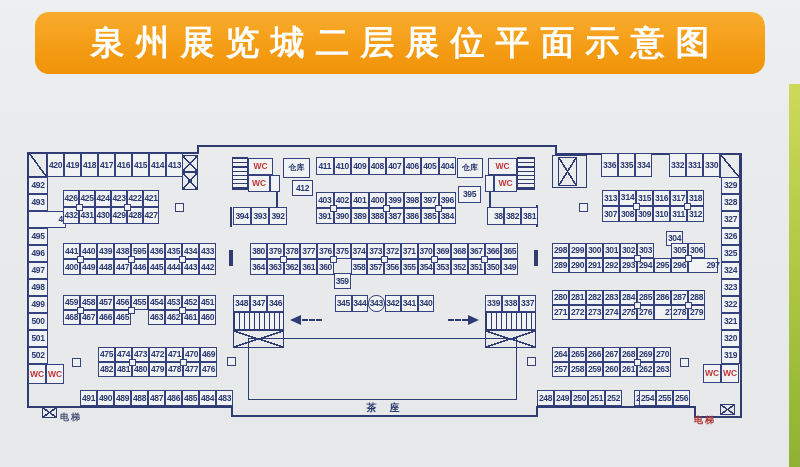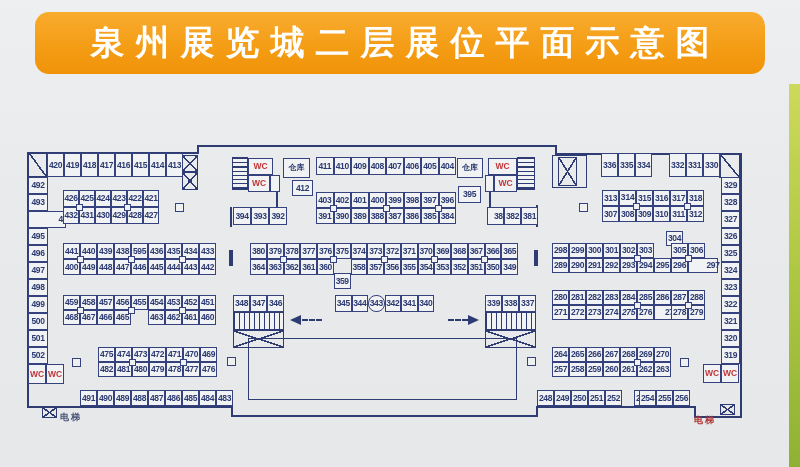--- a/index.html
+++ b/index.html
@@ -94,20 +94,21 @@
     <div class="xbox" style="left:233px;top:330px;width:51px;height:18px"></div>
     <div class="escstripes" style="left:485px;top:312px;width:51px;height:18px"></div>
     <div class="xbox" style="left:485px;top:330px;width:51px;height:18px"></div>
 
     <div class="tri l" style="left:290px;top:315px"></div>
     <div class="dash" style="left:302px;top:319px;width:20px"></div>
     <div class="dash" style="left:448px;top:319px;width:20px"></div>
     <div class="tri r" style="left:468px;top:315px"></div>
 
     <div class="outline" style="left:248px;top:338px;width:269px;height:62px"></div>
+    <div class="cjk-label" id="tea-label">茶座</div>
 
     <div class="xbox" style="left:42px;top:407px;width:15px;height:11px"></div>
     <div class="cjk-label" id="elev-left">电梯</div>
     <div class="xbox" style="left:720px;top:404px;width:15px;height:11px"></div>
     <div class="cjk-label" id="elev-right">电梯</div>
 
   <div class="booth" style="left: 47px; top: 153px; width: 17px; height: 24px;">420</div>
       <div class="booth" style="left: 64px; top: 153px; width: 17px; height: 24px;">419</div>
       <div class="booth" style="left: 81px; top: 153px; width: 17px; height: 24px;">418</div>
       <div class="booth" style="left: 98px; top: 153px; width: 17px; height: 24px;">417</div>

